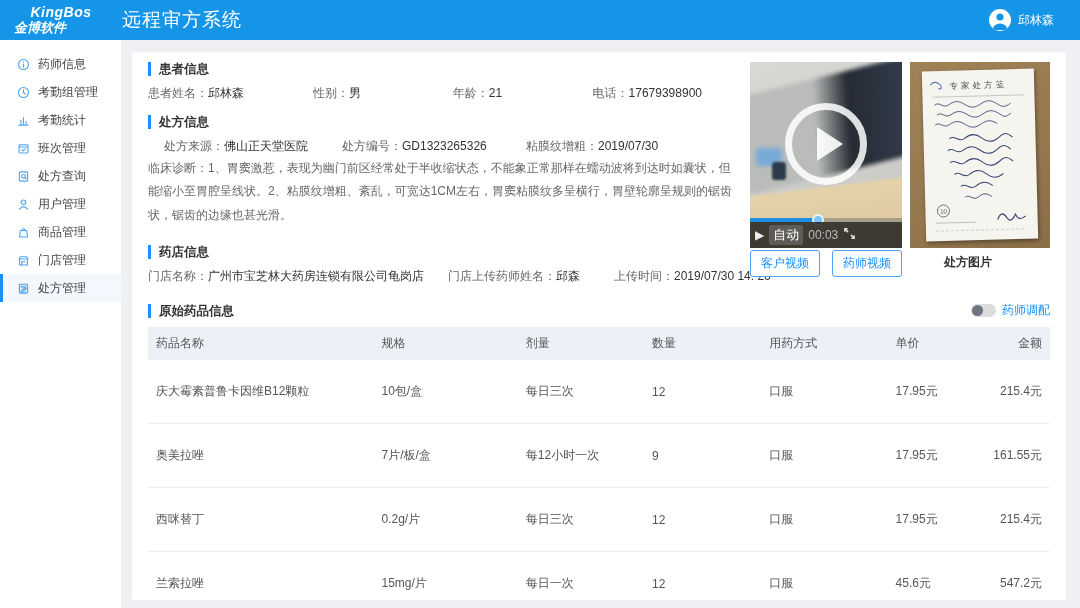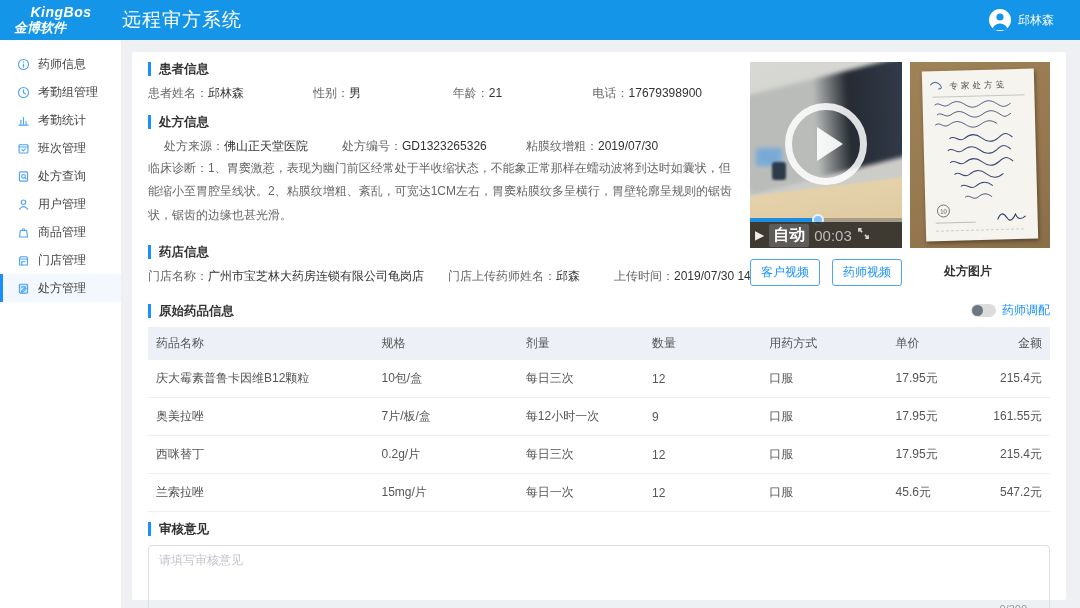--- a/index.html
+++ b/index.html
@@ -51,44 +51,44 @@
   .v-desk { position:absolute; bottom:-6px; left:-5%; width:110%; height:36%; background:linear-gradient(#e5d2ab,#dcc69d); transform:rotate(-7deg); filter:blur(1px); }
   .v-blue { position:absolute; left:6px; top:86px; width:26px; height:18px; background:#6fa8dc; border-radius:4px; filter:blur(2px); opacity:.85; }
   .v-fig { position:absolute; left:22px; top:100px; width:14px; height:18px; background:#2d3a4a; border-radius:3px; filter:blur(1px); }
   .play-btn { position:absolute; left:50%; top:44%; transform:translate(-50%,-50%); width:82px; height:82px; border:7px solid rgba(255,255,255,.85); border-radius:50%; display:flex; align-items:center; justify-content:center; }
   .play-tri { width:0; height:0; border-left:26px solid rgba(255,255,255,.9); border-top:17px solid transparent; border-bottom:17px solid transparent; margin-left:8px; }
   .v-progress { position:absolute; bottom:26px; left:0; right:0; height:4px; background:rgba(120,120,120,.55); }
   .v-fill { width:45%; height:100%; background:#1c8de0; }
   .v-knob { position:absolute; left:45%; top:50%; transform:translate(-50%,-50%); width:12px; height:12px; border-radius:50%; background:#7ec3f7; border:2px solid #eaf5ff; }
   .v-ctrl { position:absolute; bottom:0; left:0; right:0; height:26px; background:rgba(18,18,18,.78); display:flex; align-items:center; padding:0 5px; gap:5px; color:#ddd; }
   .v-play-glyph { color:#eee; font-size:12px; }
-  .v-auto { background:rgba(110,110,110,.65); color:#fff; font-size:16px; font-weight:bold; padding:1px 4px; border-radius:2px; }
-  .v-time { color:#bbb; font-size:15px; }
+  .v-auto { background:rgba(110,110,110,.65); color:#fff; font-size:13px; font-weight:normal; padding:1px 4px; border-radius:2px; }
+  .v-time { color:#bbb; font-size:12px; }
   .v-full svg { width:13px; height:13px; stroke:#ddd; stroke-width:1.6; fill:none; }
 
   
   .photo-box { width:140px; height:186px; background:linear-gradient(150deg,#a08257 0%,#96784f 60%,#8a6e48 100%); position:relative; display:flex; align-items:center; justify-content:center; cursor:pointer; }
   .paper { width:112px; height:170px; background:#f6f4ee; transform:rotate(-1.5deg); box-shadow:1px 2px 4px rgba(0,0,0,.4); position:relative; }
   .paper svg { width:100%; height:100%; }
 
-  .media-btns { display:flex; gap:12px; margin-top:11px; }
+  .media-btns { display:flex; gap:12px; margin-top:2px; }
   .btn-outline { border:1px solid #4da3f7; color:#1890ff; background:#fff; font-size:12px; padding:4px 10px; border-radius:3px; cursor:pointer; font-family:inherit; }
   .img-caption { width:140px; margin-left:148px; margin-top:-23px; text-align:center; font-weight:bold; font-size:12px; color:#333; }
   .media-foot { position:relative; }
 
   
   .drugs-head { display:flex; align-items:center; justify-content:space-between; margin-top:4px; margin-bottom:8px; }
   .toggle-wrap { display:flex; align-items:center; gap:6px; cursor:pointer; }
   .toggle { width:25px; height:13px; border-radius:7px; background:#dcdcdc; position:relative; }
   .toggle .knob { position:absolute; left:1px; top:1px; width:11px; height:11px; border-radius:50%; background:#6b7680; }
   .toggle-label { color:#1890ff; font-size:12px; }
 
   table { width:100%; border-collapse:collapse; table-layout:fixed; }
   thead th { background:#edf1f7; color:#555; font-weight:normal; text-align:left; font-size:12px; padding:8px 8px; }
-  tbody td { color:#555; font-size:12px; padding:10px 8px; border-bottom:1px solid #ebeef5; overflow:hidden; white-space:nowrap; text-overflow:ellipsis; }
+  tbody td { color:#555; font-size:12px; padding:23px 8px; border-bottom:1px solid #ebeef5; overflow:hidden; white-space:nowrap; text-overflow:ellipsis; }
   th.num, td.num { text-align:right; }
 
   
   .review-sec { margin-top:10px; }
   .review-box { border:1px solid #dcdfe6; border-radius:4px; height:74px; position:relative; padding:6px 10px 16px 10px; }
   .review-box textarea { width:100%; height:100%; border:none; outline:none; resize:none; font-family:inherit; font-size:12px; color:#333; background:transparent; }
   .review-box textarea::placeholder { color:#c0c4cc; }
   .counter { position:absolute; right:22px; bottom:3px; color:#999; font-size:11px; }
 </style>
 </head>

